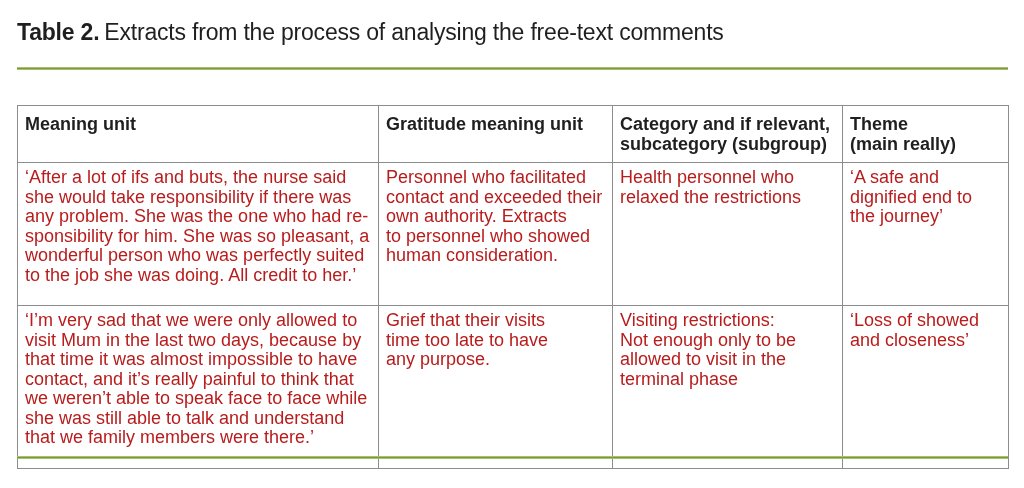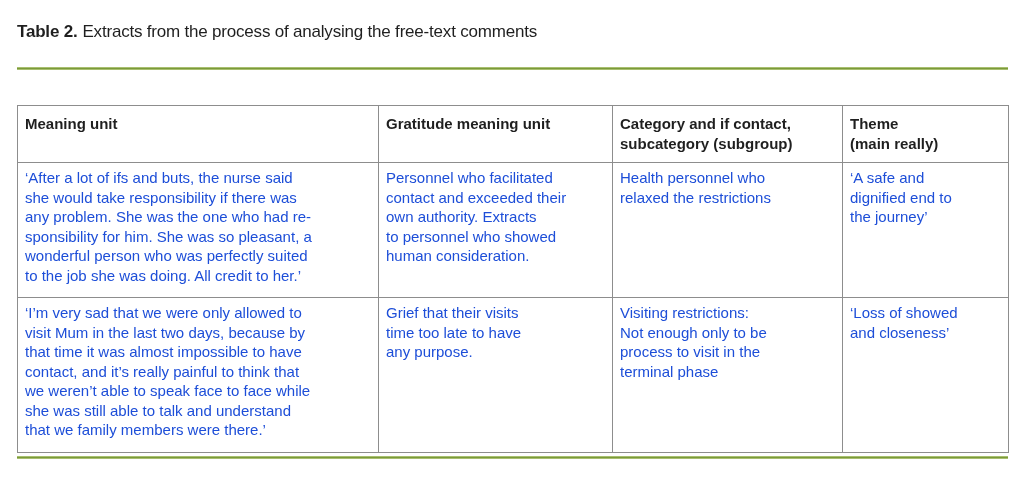--- a/index.html
+++ b/index.html
@@ -3,45 +3,45 @@
 <meta charset="utf-8">
 <style>
   html,body{margin:0;padding:0;}
   body{
     width:1024px;height:488px;background:#ffffff;position:relative;
     font-family:"Liberation Sans",sans-serif;color:#1f1f1f;
     overflow:hidden;
   }
   .caption{
     position:absolute;left:17px;top:20px;width:990px;
-    font-size:17px;line-height:24px;letter-spacing:-0.2px;
+    font-size:23px;line-height:24px;letter-spacing:-0.2px;
   }
   .caption-label{font-weight:700;margin-right:5px;}
   .rule{
     position:absolute;left:17px;width:991px;height:3px;
     background:#7a9a3a;border-top:1px solid #a9bf6f;border-bottom:1px solid #a9bf6f;
     box-sizing:border-box;
   }
   .rule-top{top:67px;}
   .rule-bottom{top:456px;}
   table.analysis{
     position:absolute;left:17px;top:105px;width:991px;
     border-collapse:collapse;table-layout:fixed;
   }
   .analysis th,.analysis td{
     border:1px solid #8d8d8d;
     vertical-align:top;text-align:left;
     white-space:pre-line;overflow:hidden;
-    font-size:15px;
+    font-size:18px;
   }
   .analysis th{
     font-weight:700;line-height:20px;padding:8px 8px 6px 7px;
   }
   .analysis td{
-    font-weight:400;line-height:19.5px;padding:5px 8px 12px 7px;color:#1d4ed8;
+    font-weight:400;line-height:19.5px;padding:5px 8px 20px 7px;color:#b91c1c;
   }
   tr.header-row{height:57px;}
   tr.row-1{height:126px;}
   tr.row-2{height:147px;}
 </style>
 </head>
 <body>
 
 <div class="caption">
   <span class="caption-label">Table 2.</span><span class="caption-text">Extracts from the process of analysing the free-text comments</span>
@@ -53,21 +53,21 @@
   <colgroup>
     <col style="width:361px">
     <col style="width:234px">
     <col style="width:230px">
     <col style="width:166px">
   </colgroup>
   <thead>
     <tr class="header-row">
       <th>Meaning unit</th>
       <th>Gratitude meaning unit</th>
-      <th>Category and if contact,
+      <th>Category and if relevant,
 subcategory (subgroup)</th>
       <th>Theme
 (main really)</th>
     </tr>
   </thead>
   <tbody>
     <tr class="row-1">
       <td>‘After a lot of ifs and buts, the nurse said
 she would take responsibility if there was
 any problem. She was the one who had re-
@@ -91,21 +91,21 @@
 that time it was almost impossible to have
 contact, and it’s really painful to think that
 we weren’t able to speak face to face while
 she was still able to talk and understand
 that we family members were there.’</td>
       <td>Grief that their visits
 time too late to have
 any purpose.</td>
       <td>Visiting restrictions:
 Not enough only to be
-process to visit in the
+allowed to visit in the
 terminal phase</td>
       <td>‘Loss of showed
 and closeness’</td>
     </tr>
   </tbody>
 </table>
 
 <div class="rule rule-bottom"></div>
 
 </body></html>

